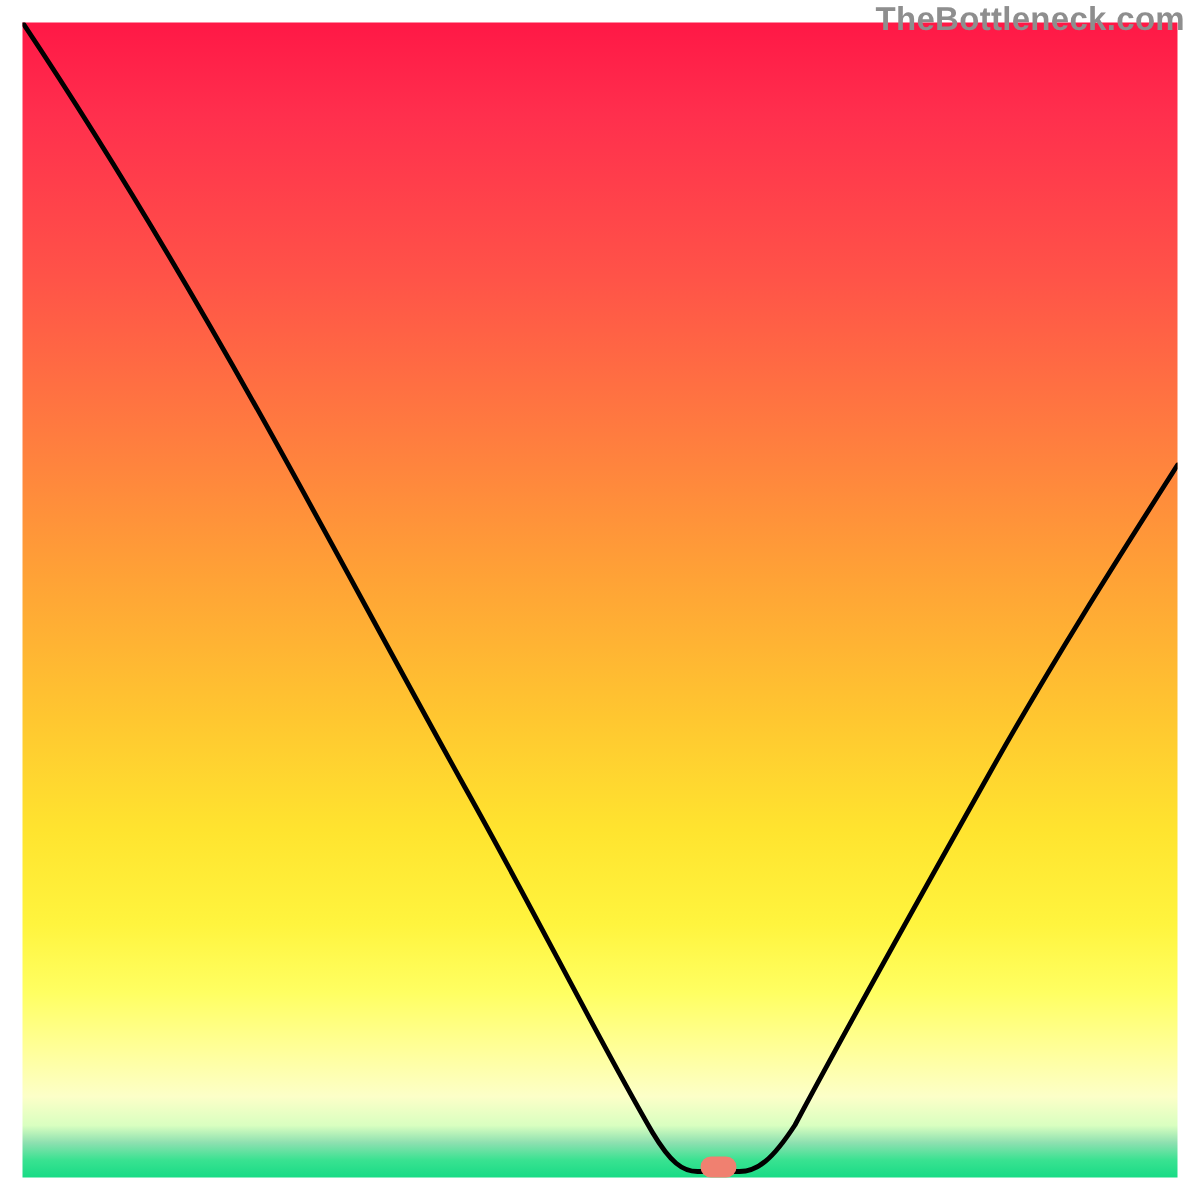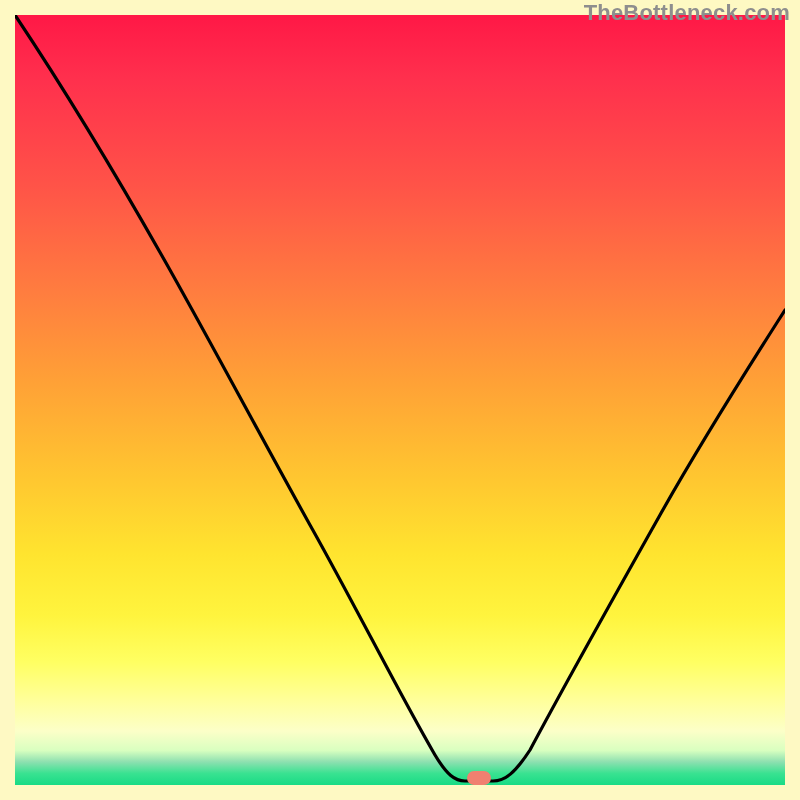--- a/index.html
+++ b/index.html
@@ -8,21 +8,21 @@
     width: 800px;
     height: 800px;
     background: #000;
     overflow: hidden;
     font-family: Arial, Helvetica, sans-serif;
   }
   .frame {
     position: relative;
     width: 800px;
     height: 800px;
-    background: #fef9c3;
+    background: #ffffff;
   }
   .plot-area {
     position: absolute;
     left: 15px;
     top: 15px;
     width: 770px;
     height: 770px;
     
     background: linear-gradient(to bottom,
       #ff1846 0%,

